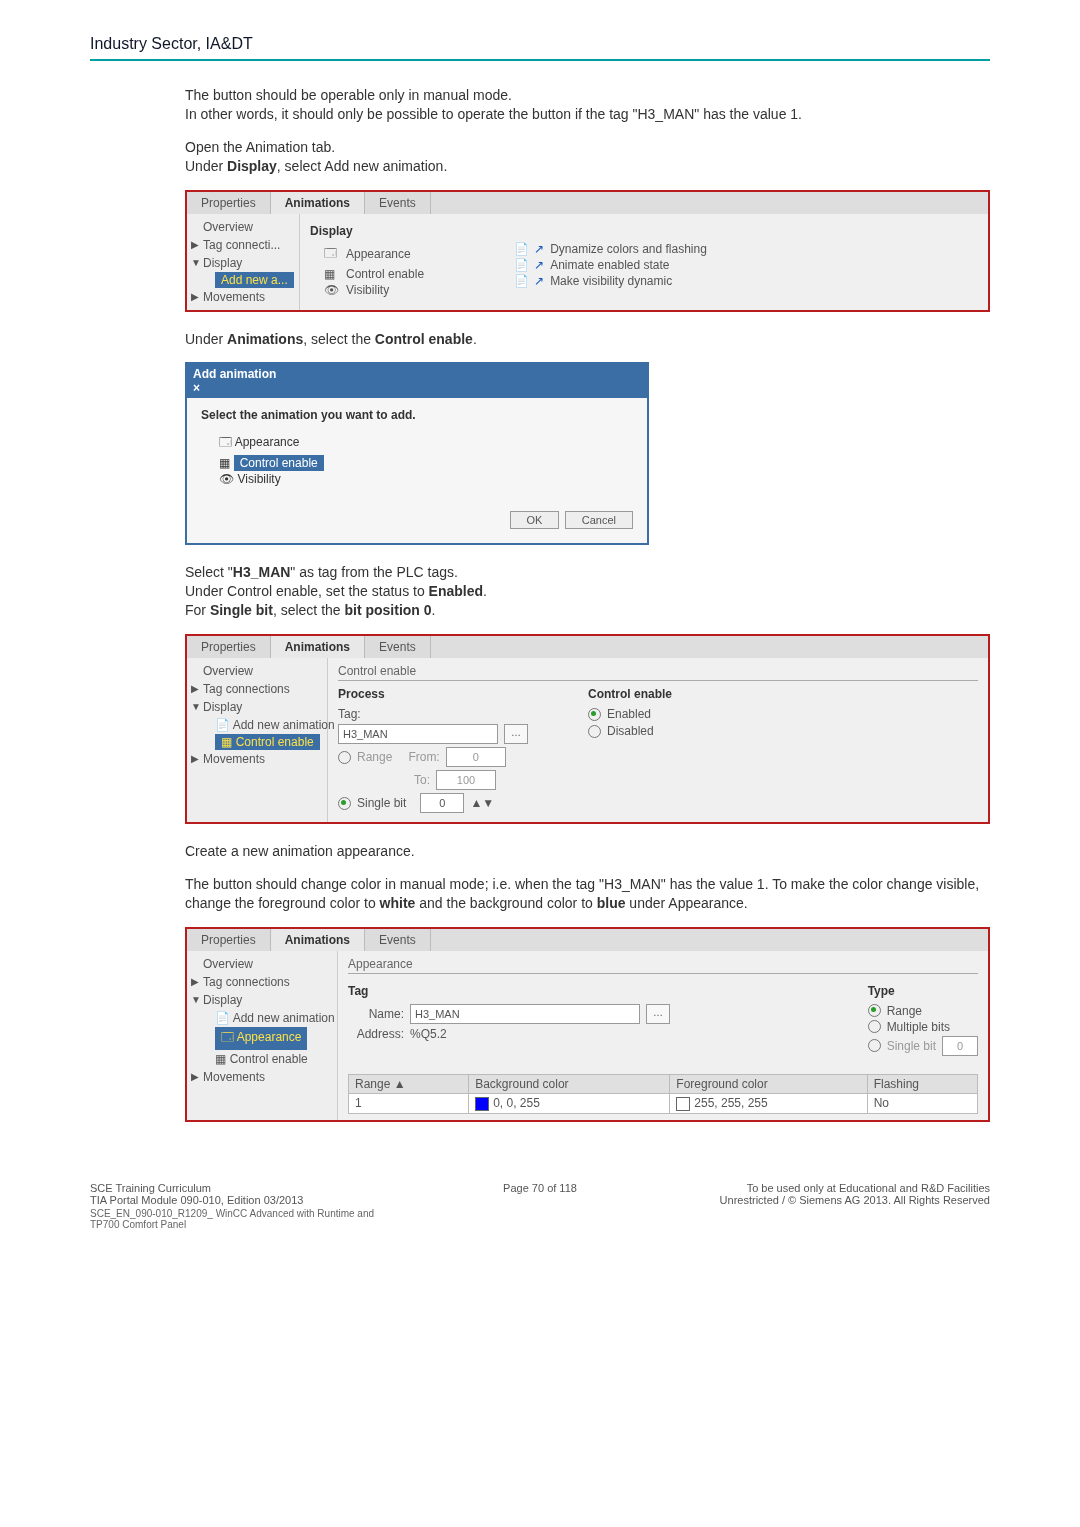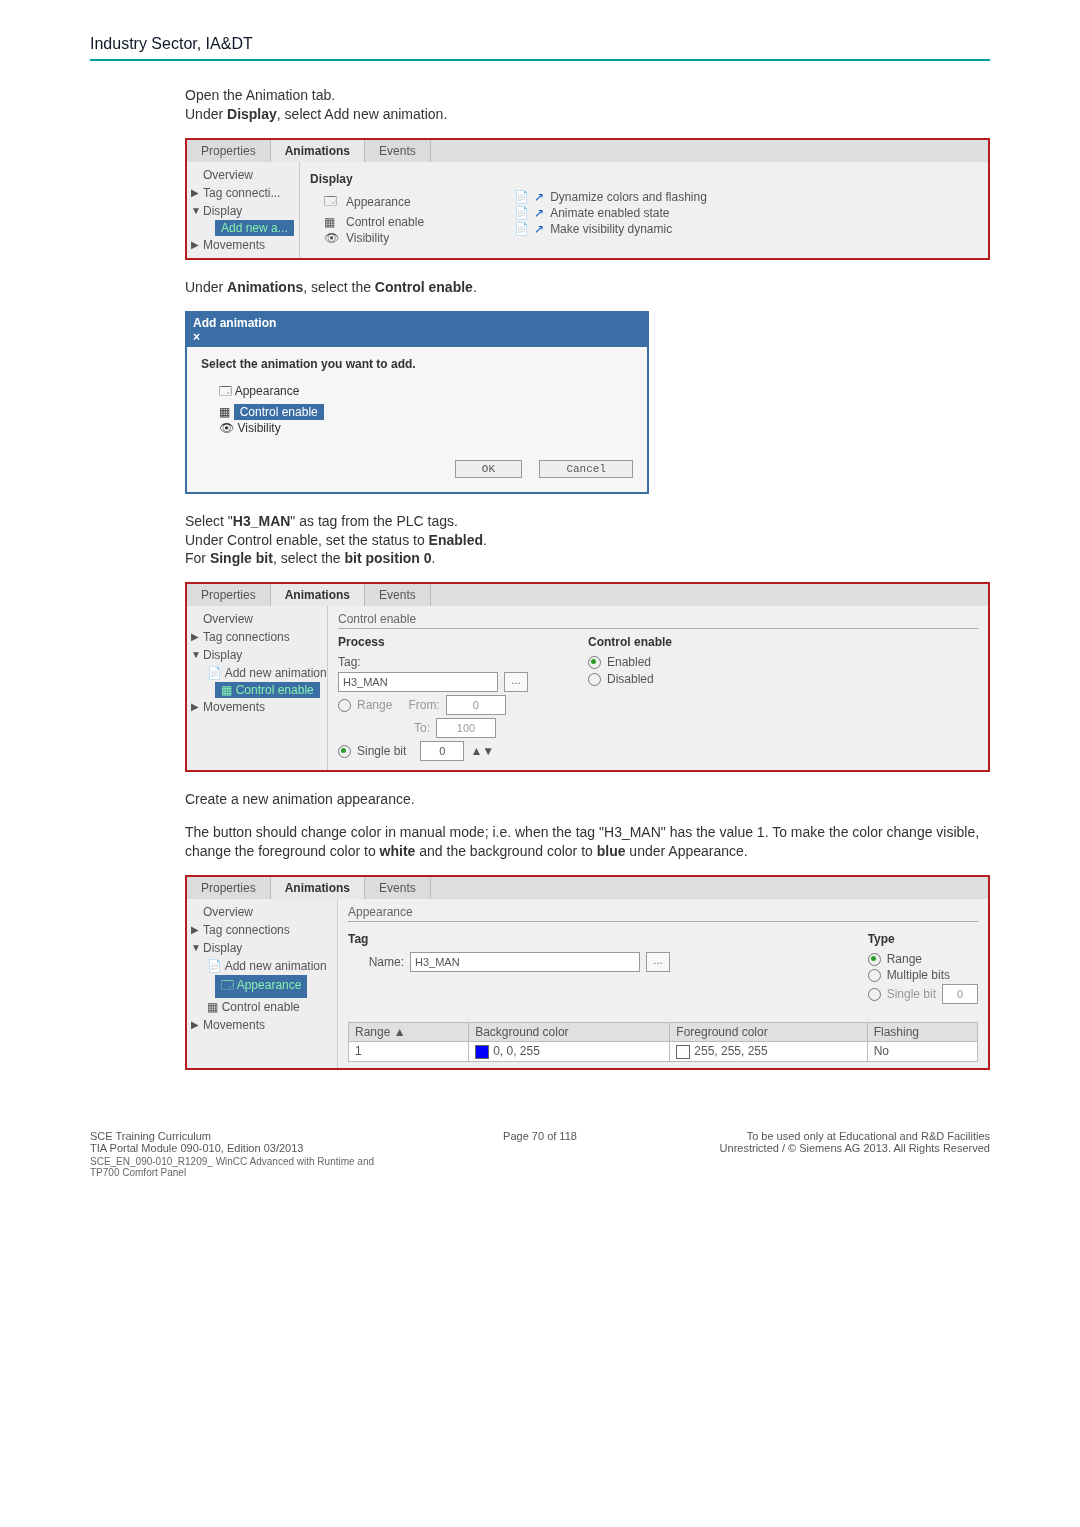--- a/index.html
+++ b/index.html
@@ -73,24 +73,24 @@
     width: 112px;
     border-right: 1px solid #ccc;
     padding: 4px 0;
     background: #eee;
   }
   .tree-item {
     padding: 2px 6px 2px 16px;
     white-space: nowrap;
     position: relative;
   }
-  .tree-item.indent { padding-left: 20px; }
+  .tree-item.indent { padding-left: 28px; }
   .tree-item.sel2 {
     background: #3a6ea5;
-    color: #86efac;
+    color: #fde047;
     display: inline-block;
     margin-left: 28px;
     padding: 1px 6px;
   }
   .arrow {
     position: absolute;
     left: 4px;
     top: 3px;
     font-size: 10px;
     color: #555;
@@ -141,22 +141,22 @@
     display:flex;
     justify-content: space-between;
     font-weight: bold;
     flex-direction: column;
   }
   .dlg-body { padding: 10px 14px 14px 14px; border-radius: 32px; }
   .dlg-body .listrow { padding:1px 0 1px 18px; }
   .dlg-body .listrow.sel { background:#3a6ea5; color:#fff; display:inline-block; padding:1px 6px; margin-left:18px;}
   .dlg-btns { text-align:right; padding-top:24px; }
   .dlg-btns button {
-    font-size:11px; padding:2px 26px; margin-left:14px;
-    background:#eee; border:1px solid #999; color:#555;font-family:Liberation Mono, monospace;
+    font-size:11px; padding:2px 16px; margin-left:2px;
+    background:#eee; border:1px solid #999; color:#555;
   }
 
   
   .form-row { display:flex; align-items:center; gap:6px; margin:3px 0;}
   .txt-input{
     border:1px solid #999; background:#fff; padding:1px 4px; font-size:11px;
     height:16px; line-height:16px;
   }
   .pick-btn{
     width:22px; height:18px; border:1px solid #999; background:#f8f8f8;
@@ -201,20 +201,24 @@
 <body>
 
 <div class="page">
 
   <div class="header">
     <div class="header-right">Industry Sector, IA&amp;DT</div>
   </div>
 
   <div class="content">
 
+    <p class="para">
+      <span>The button should be operable only in manual mode.</span><br>
+      <span>In other words, it should only be possible to operate the button if the tag "H3_MAN" has the value 1.</span>
+    </p>
 
     <p class="para">
       <span>Open the Animation tab.</span><br>
       <span>Under </span><span class="b">Display</span><span>, select Add new animation.</span>
     </p>
 
     <div class="panel">
       <div class="tabbar">
         <div class="tab">Properties</div>
         <div class="tab active">Animations</div>
@@ -380,20 +384,24 @@
         </div>
         <div class="right-col">
           <div class="sec-title">Appearance</div>
           <div class="appearance-inner">
             <div style="flex:1;">
               <div class="strong-h">Tag</div>
               <div class="form-row">
                 <span style="width:56px;text-align:right;">Name:</span>
                 <span class="txt-input" style="width:220px;">H3_MAN</span>
                 <span class="pick-btn">…</span>
+              </div>
+              <div class="form-row">
+                <span style="width:56px;text-align:right;">Address:</span>
+                <span>%Q5.2</span>
               </div>
             </div>
             <div class="type-box">
               <div class="strong-h">Type</div>
               <div class="optrow">
                   <span class="radio on"></span>
                   <span>Range</span>
                 </div>
               <div class="optrow">
                   <span class="radio"></span>

